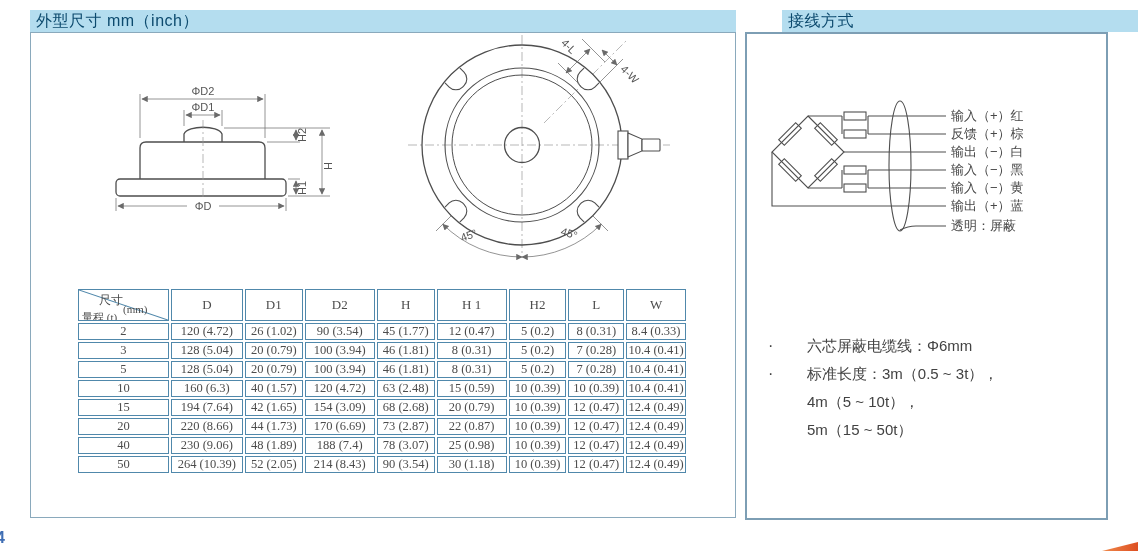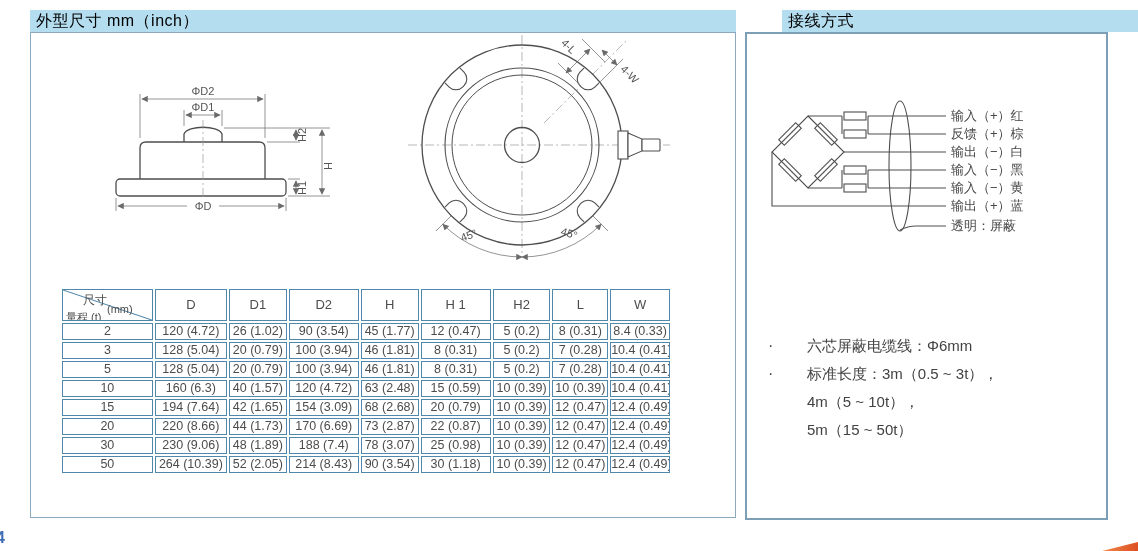--- a/index.html
+++ b/index.html
@@ -1,20 +1,20 @@
 <!DOCTYPE html>
 <html><head>
 <meta charset="utf-8">
 <style>
   html,body{margin:0;padding:0;background:#fff;}
   .page{position:relative;width:1138px;height:551px;background:#fff;overflow:hidden;
         font-family:"Liberation Sans","DejaVu Sans",sans-serif;color:#3a3a3a;}
   .abs{position:absolute;}
   
-  .panel-title{position:absolute;height:22px;background:#b4ddef;color:#000000;
+  .panel-title{position:absolute;height:22px;background:#b4ddef;color:#0c4a6e;
                font-size:16px;line-height:22px;padding-left:6px;letter-spacing:0.5px;}
   .panel-box{position:absolute;background:#fff;}
   .box-left{border:1px solid #8aa9bc;}
   .box-right{border:2px solid #7d9eb4;}
   
   table.dims{border-collapse:separate;border-spacing:2px;table-layout:fixed;width:612px;
              font-size:12.5px;color:#4c4c4c;}
   table.dims th,table.dims td{border:1px solid #5088ab;text-align:center;padding:0;
              height:15px;line-height:15px;font-weight:normal;overflow:hidden;white-space:nowrap;}
   table.dims thead th{height:30px;line-height:30px;font-size:13px;}
@@ -134,21 +134,21 @@
     <text transform="translate(233,48) rotate(45)" text-anchor="middle" class="dt">4-W</text>
 
     <line x1="57.3" y1="186.7" x2="42" y2="202" class="dim"></line>
     <line x1="198.7" y1="186.7" x2="214" y2="202" class="dim"></line>
     <path d="M48.8,195.2 A112,112 0 0 0 128,228" class="dim" marker-start="url(#arT)" marker-end="url(#arT)"></path>
     <path d="M128,228 A112,112 0 0 0 207.2,195.2" class="dim" marker-start="url(#arT)" marker-end="url(#arT)"></path>
     <text transform="translate(76,210) rotate(-20)" text-anchor="middle" class="dt">45°</text>
     <text transform="translate(174,208) rotate(18)" text-anchor="middle" class="dt">45°</text>
   </svg>
 
-  <table class="dims abs" style="left:60px;top:287px;">
+  <table class="dims abs" style="left:76px;top:287px;font-family:Liberation Serif, serif;">
     <colgroup>
       <col style="width:88px">
         <col style="width:70px">
         <col style="width:56px">
         <col style="width:68px">
       <col style="width:56px">
         <col style="width:68px">
         <col style="width:56px">
         <col style="width:54px">
         <col style="width:58px">
@@ -234,21 +234,21 @@
           <td>220 (8.66)</td>
           <td>44 (1.73)</td>
           <td>170 (6.69)</td>
           <td>73 (2.87)</td>
           <td>22 (0.87)</td>
           <td>10 (0.39)</td>
           <td>12 (0.47)</td>
           <td>12.4 (0.49)</td>
         </tr>
         <tr>
-          <td>30</td>
+          <td>40</td>
           <td>230 (9.06)</td>
           <td>48 (1.89)</td>
           <td>188 (7.4)</td>
           <td>78 (3.07)</td>
           <td>25 (0.98)</td>
           <td>10 (0.39)</td>
           <td>12 (0.47)</td>
           <td>12.4 (0.49)</td>
         </tr>
         <tr>

